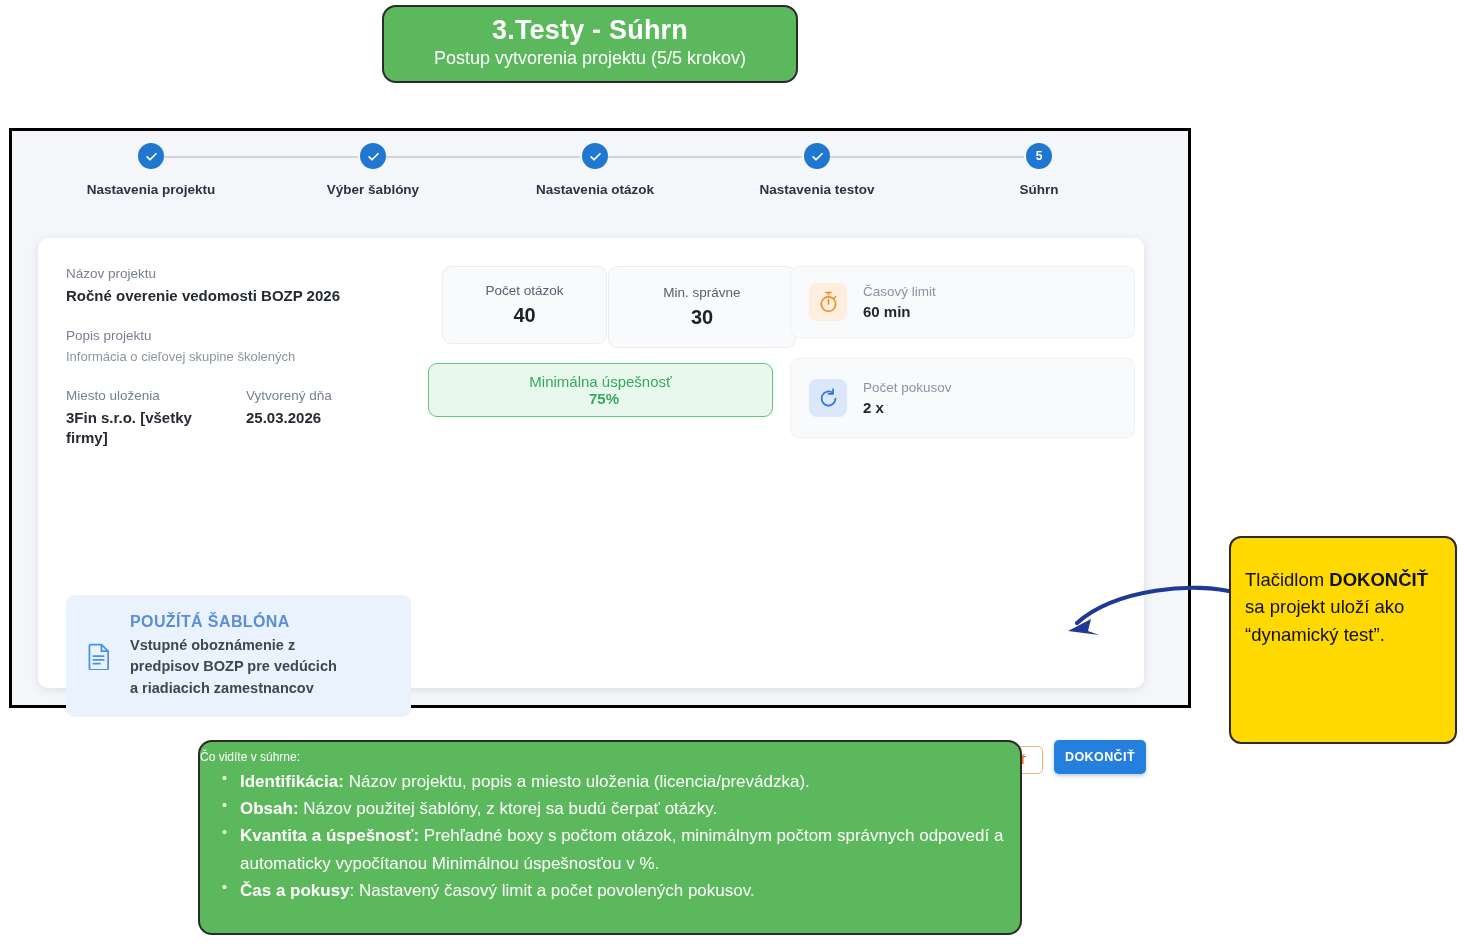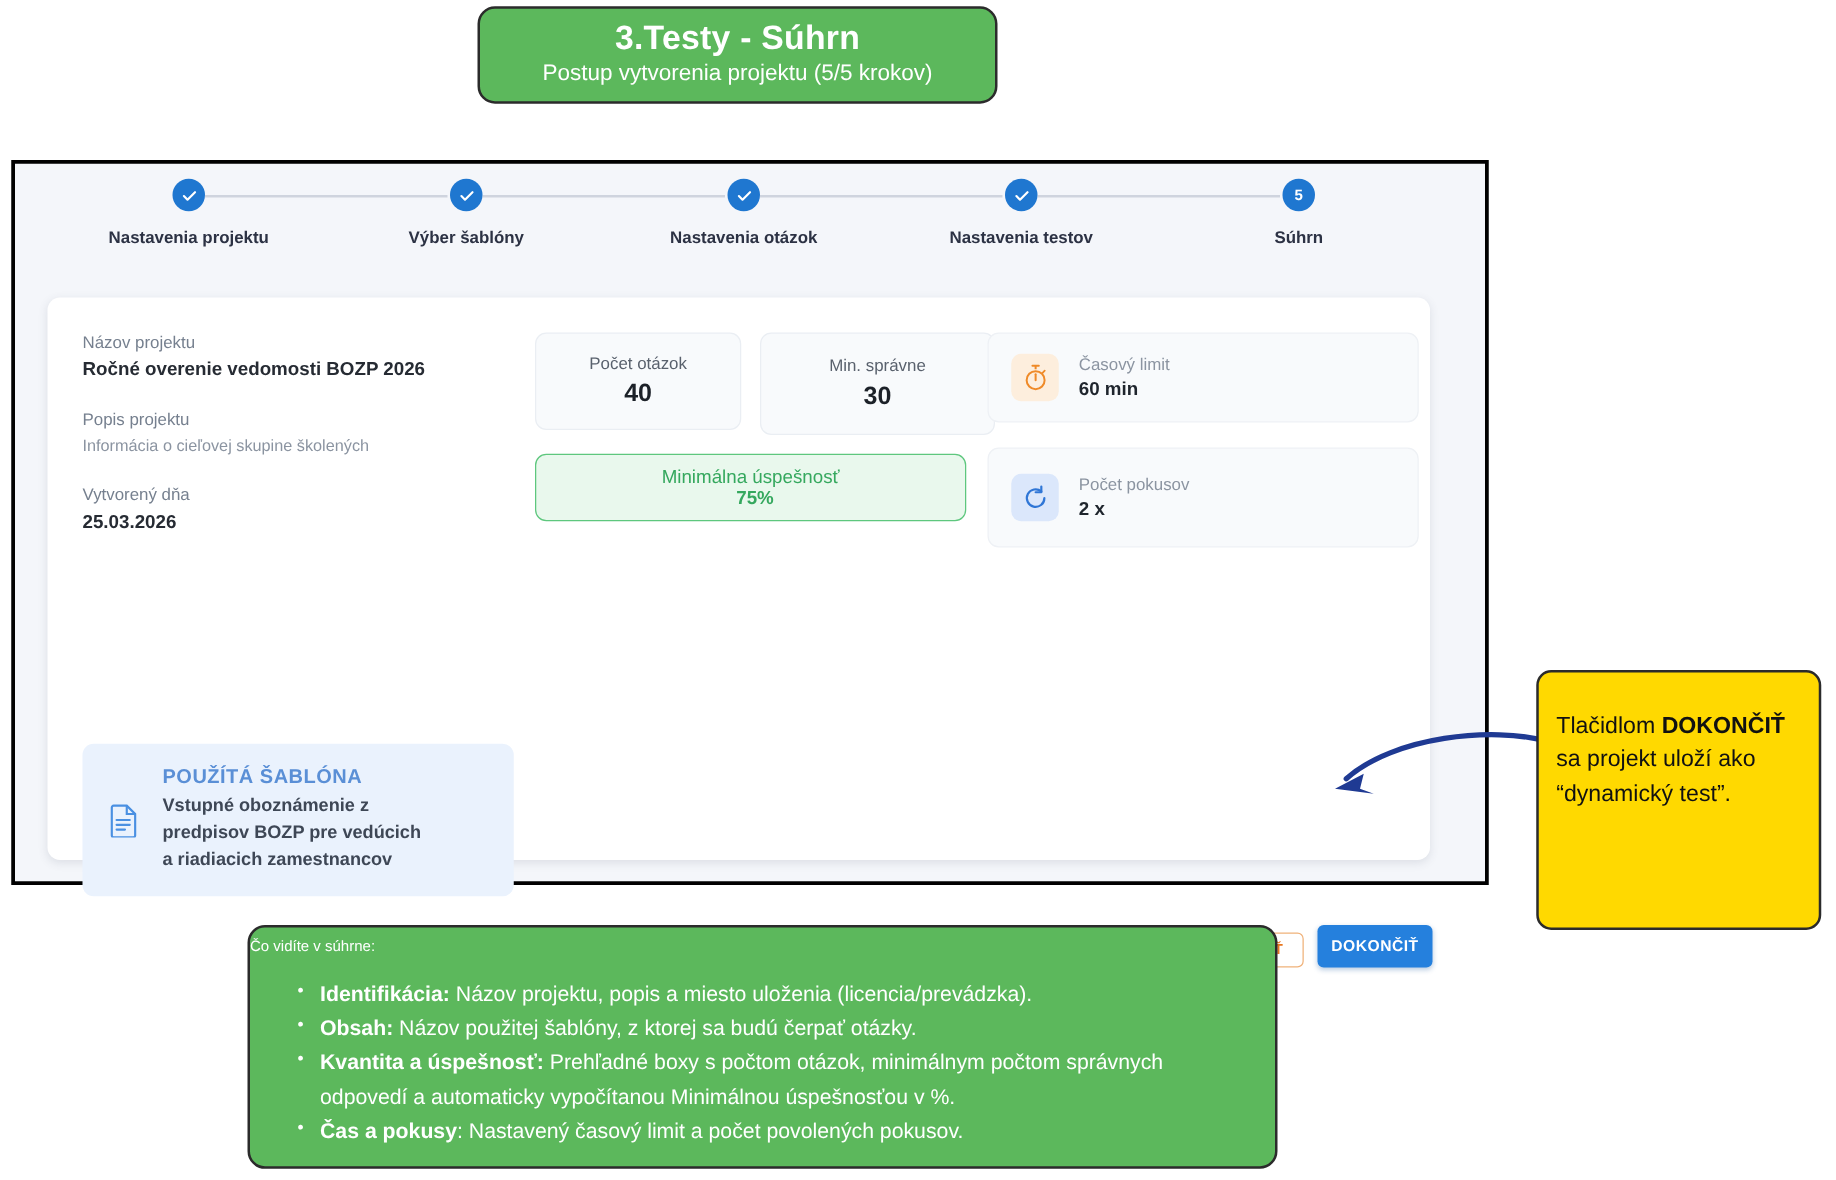--- a/index.html
+++ b/index.html
@@ -193,21 +193,21 @@
   .stat-box .s-label {
     font-size: 13.5px;
     color: #59616d;
     margin-bottom: 6px;
   }
   .stat-box .s-value {
     font-size: 20px;
     font-weight: bold;
     color: #1c2128;
   }
-  #box-pocet-otazok { left: 390px; top: 28px; width: 165px; height: 78px; }
+  #box-pocet-otazok { left: 404px; top: 28px; width: 165px; height: 78px; }
   #box-min-spravne  { left: 570px; top: 28px; width: 188px; height: 82px; }
 
   #box-uspesnost {
     position: absolute;
     left: 390px;
     top: 125px;
     width: 345px;
     height: 54px;
     background: #e9f8ed;
     border: 1px solid #5ec77e;
@@ -332,21 +332,21 @@
     overflow: visible;
   }
   #note-green .ng-head {
     font-size: 12px;
     margin: 0 0 2px 0;
     padding-left: 0px;
     line-height: 1.5;
   }
   #note-green ul {
     list-style: none;
-    margin: 16px;
+    margin: 0;
     padding: 0 0 0 22px;
   }
   #note-green li {
     font-size: 17px;
     line-height: 1.6;
     position: relative;
     padding-left: 18px;
     white-space: nowrap;
   }
   #note-green li.wrap { white-space: normal; }
@@ -419,20 +419,24 @@
 
   <div id="content-card">
 
     <div id="info-col">
       <div class="fld-label">Názov projektu</div>
       <div class="fld-value">Ročné overenie vedomosti BOZP 2026</div>
       <div class="fld-gap"></div>
       <div class="fld-label">Popis projektu</div>
       <div class="fld-value-plain">Informácia o cieľovej skupine školených</div>
       <div id="meta-row">
+        <div class="meta-col">
+          <div class="fld-label">Miesto uloženia</div>
+          <div class="fld-value">3Fin s.r.o. [všetky firmy]</div>
+        </div>
         <div class="meta-col">
           <div class="fld-label">Vytvorený dňa</div>
           <div class="fld-value">25.03.2026</div>
         </div>
       </div>
     </div>
 
     <div id="template-box">
       <div class="tb-icon">
         <svg width="23" height="27" viewBox="0 0 24 28">

